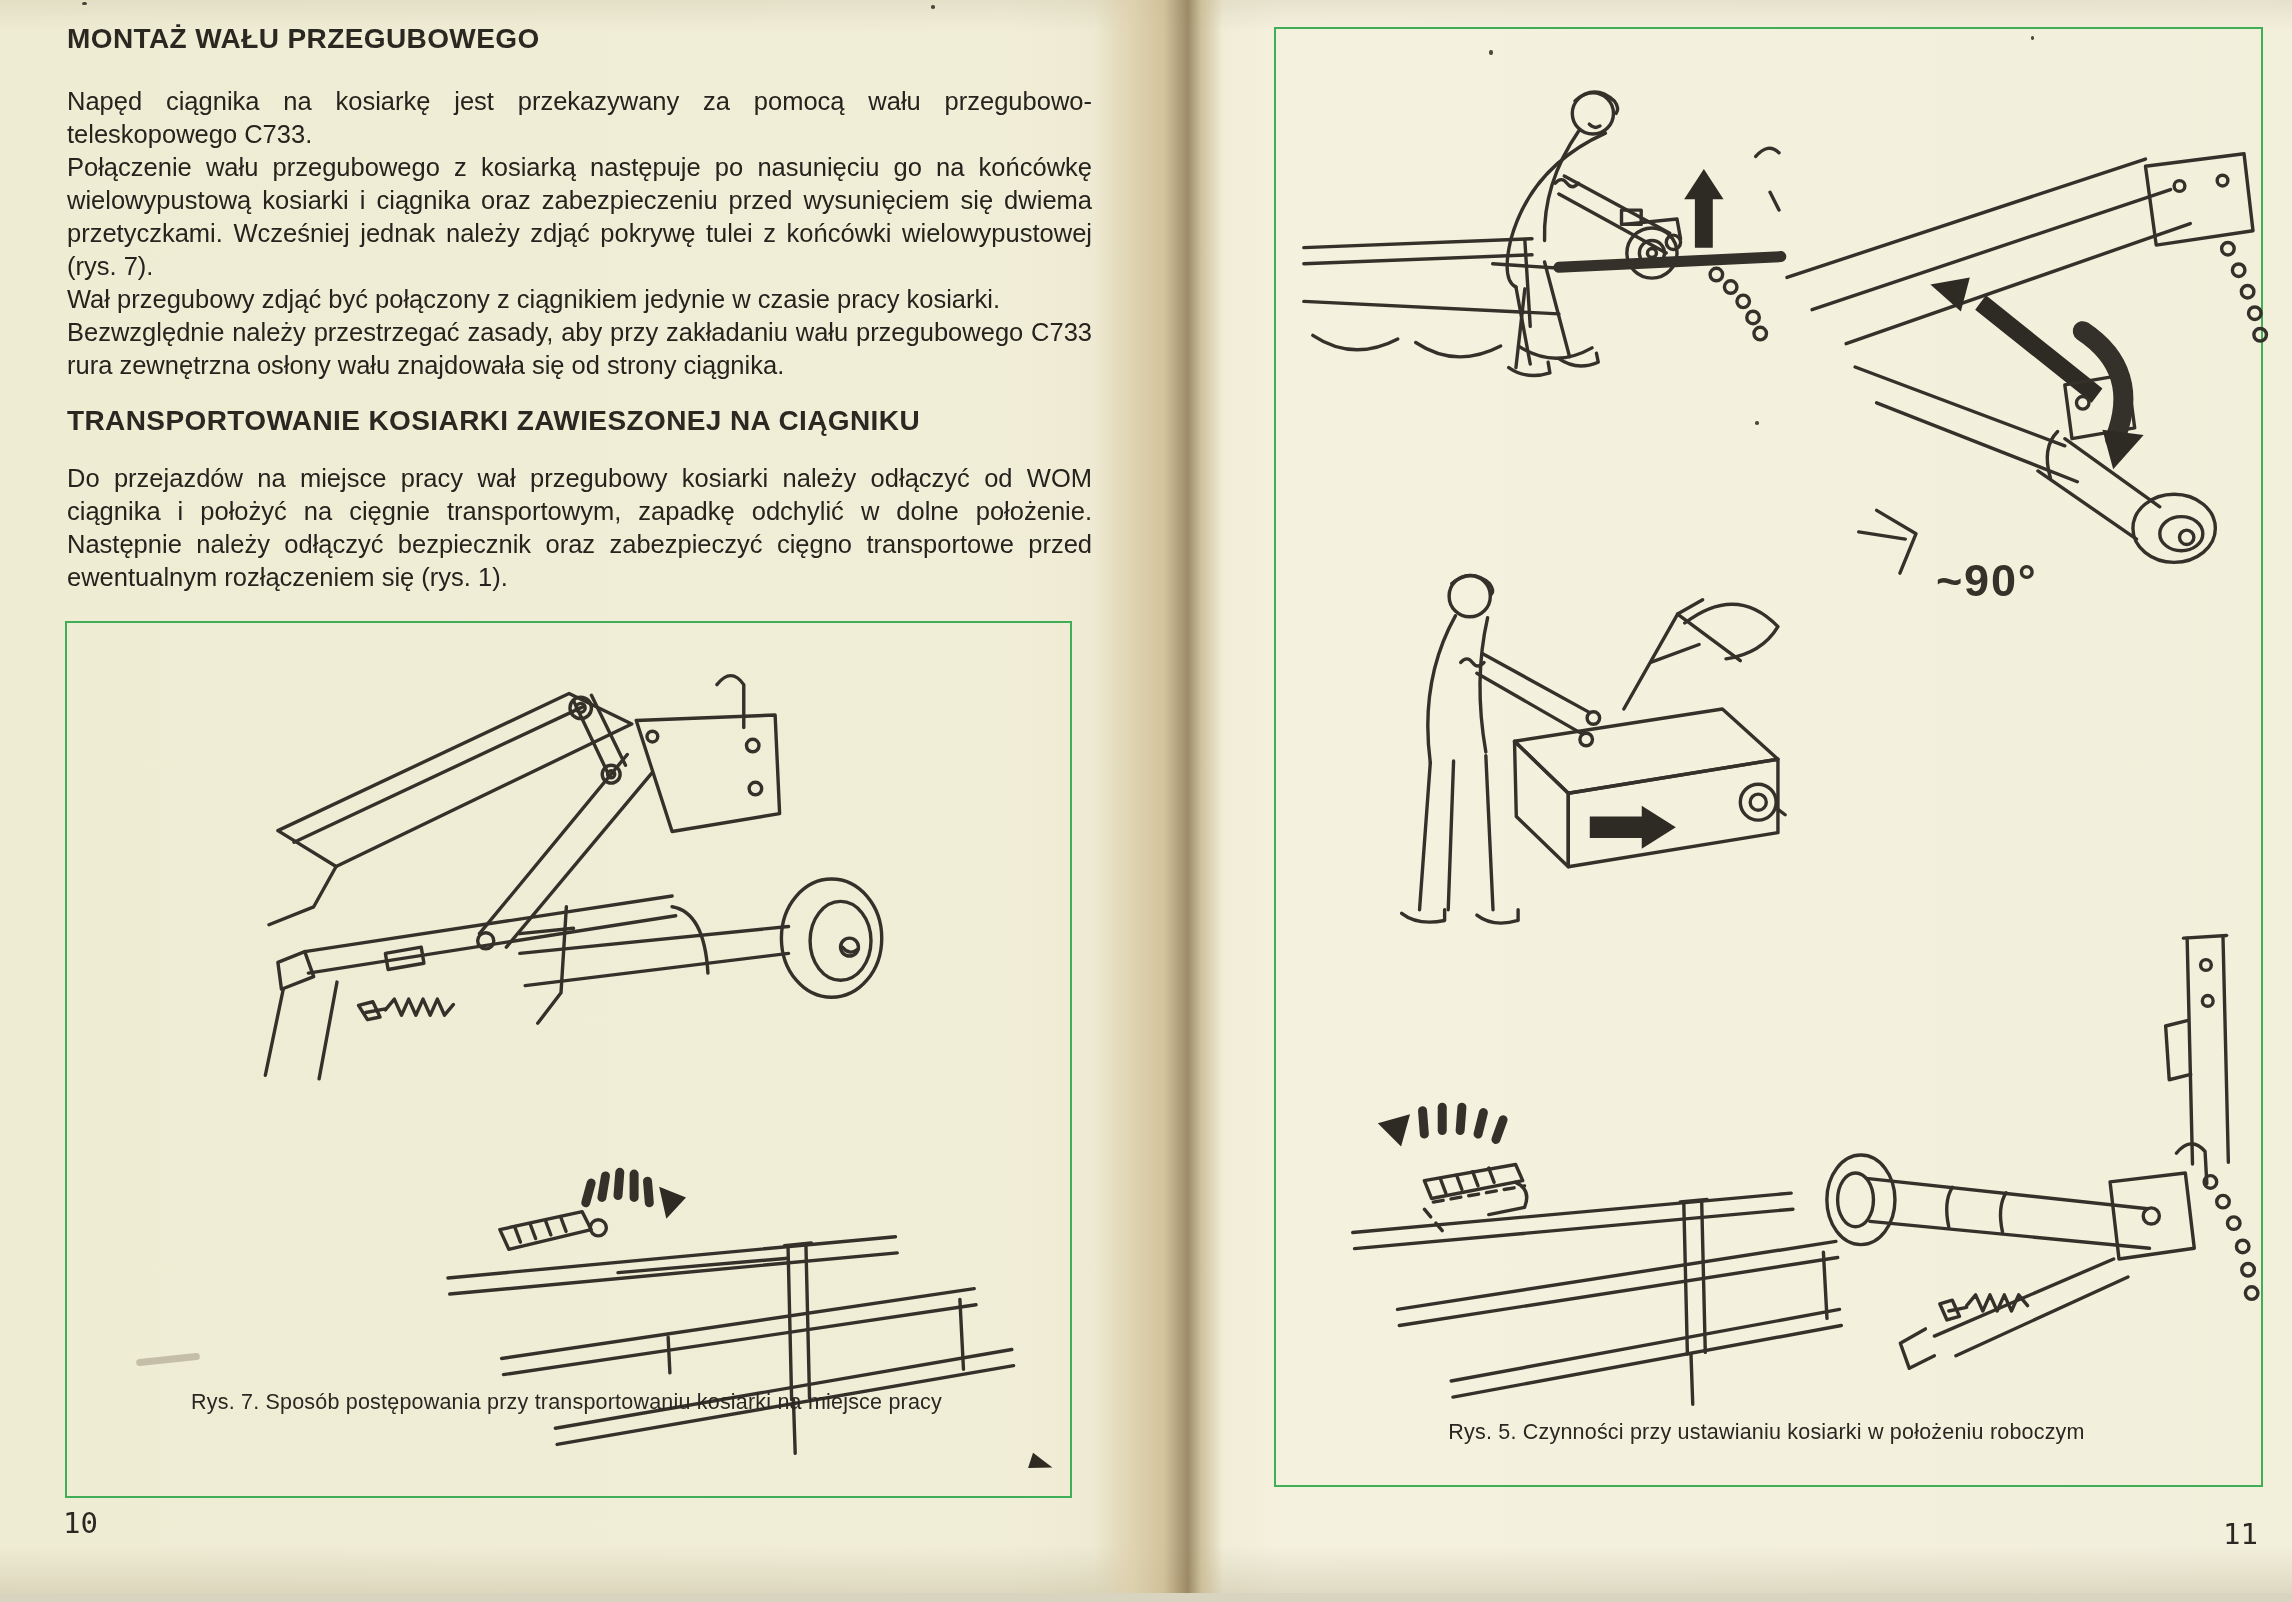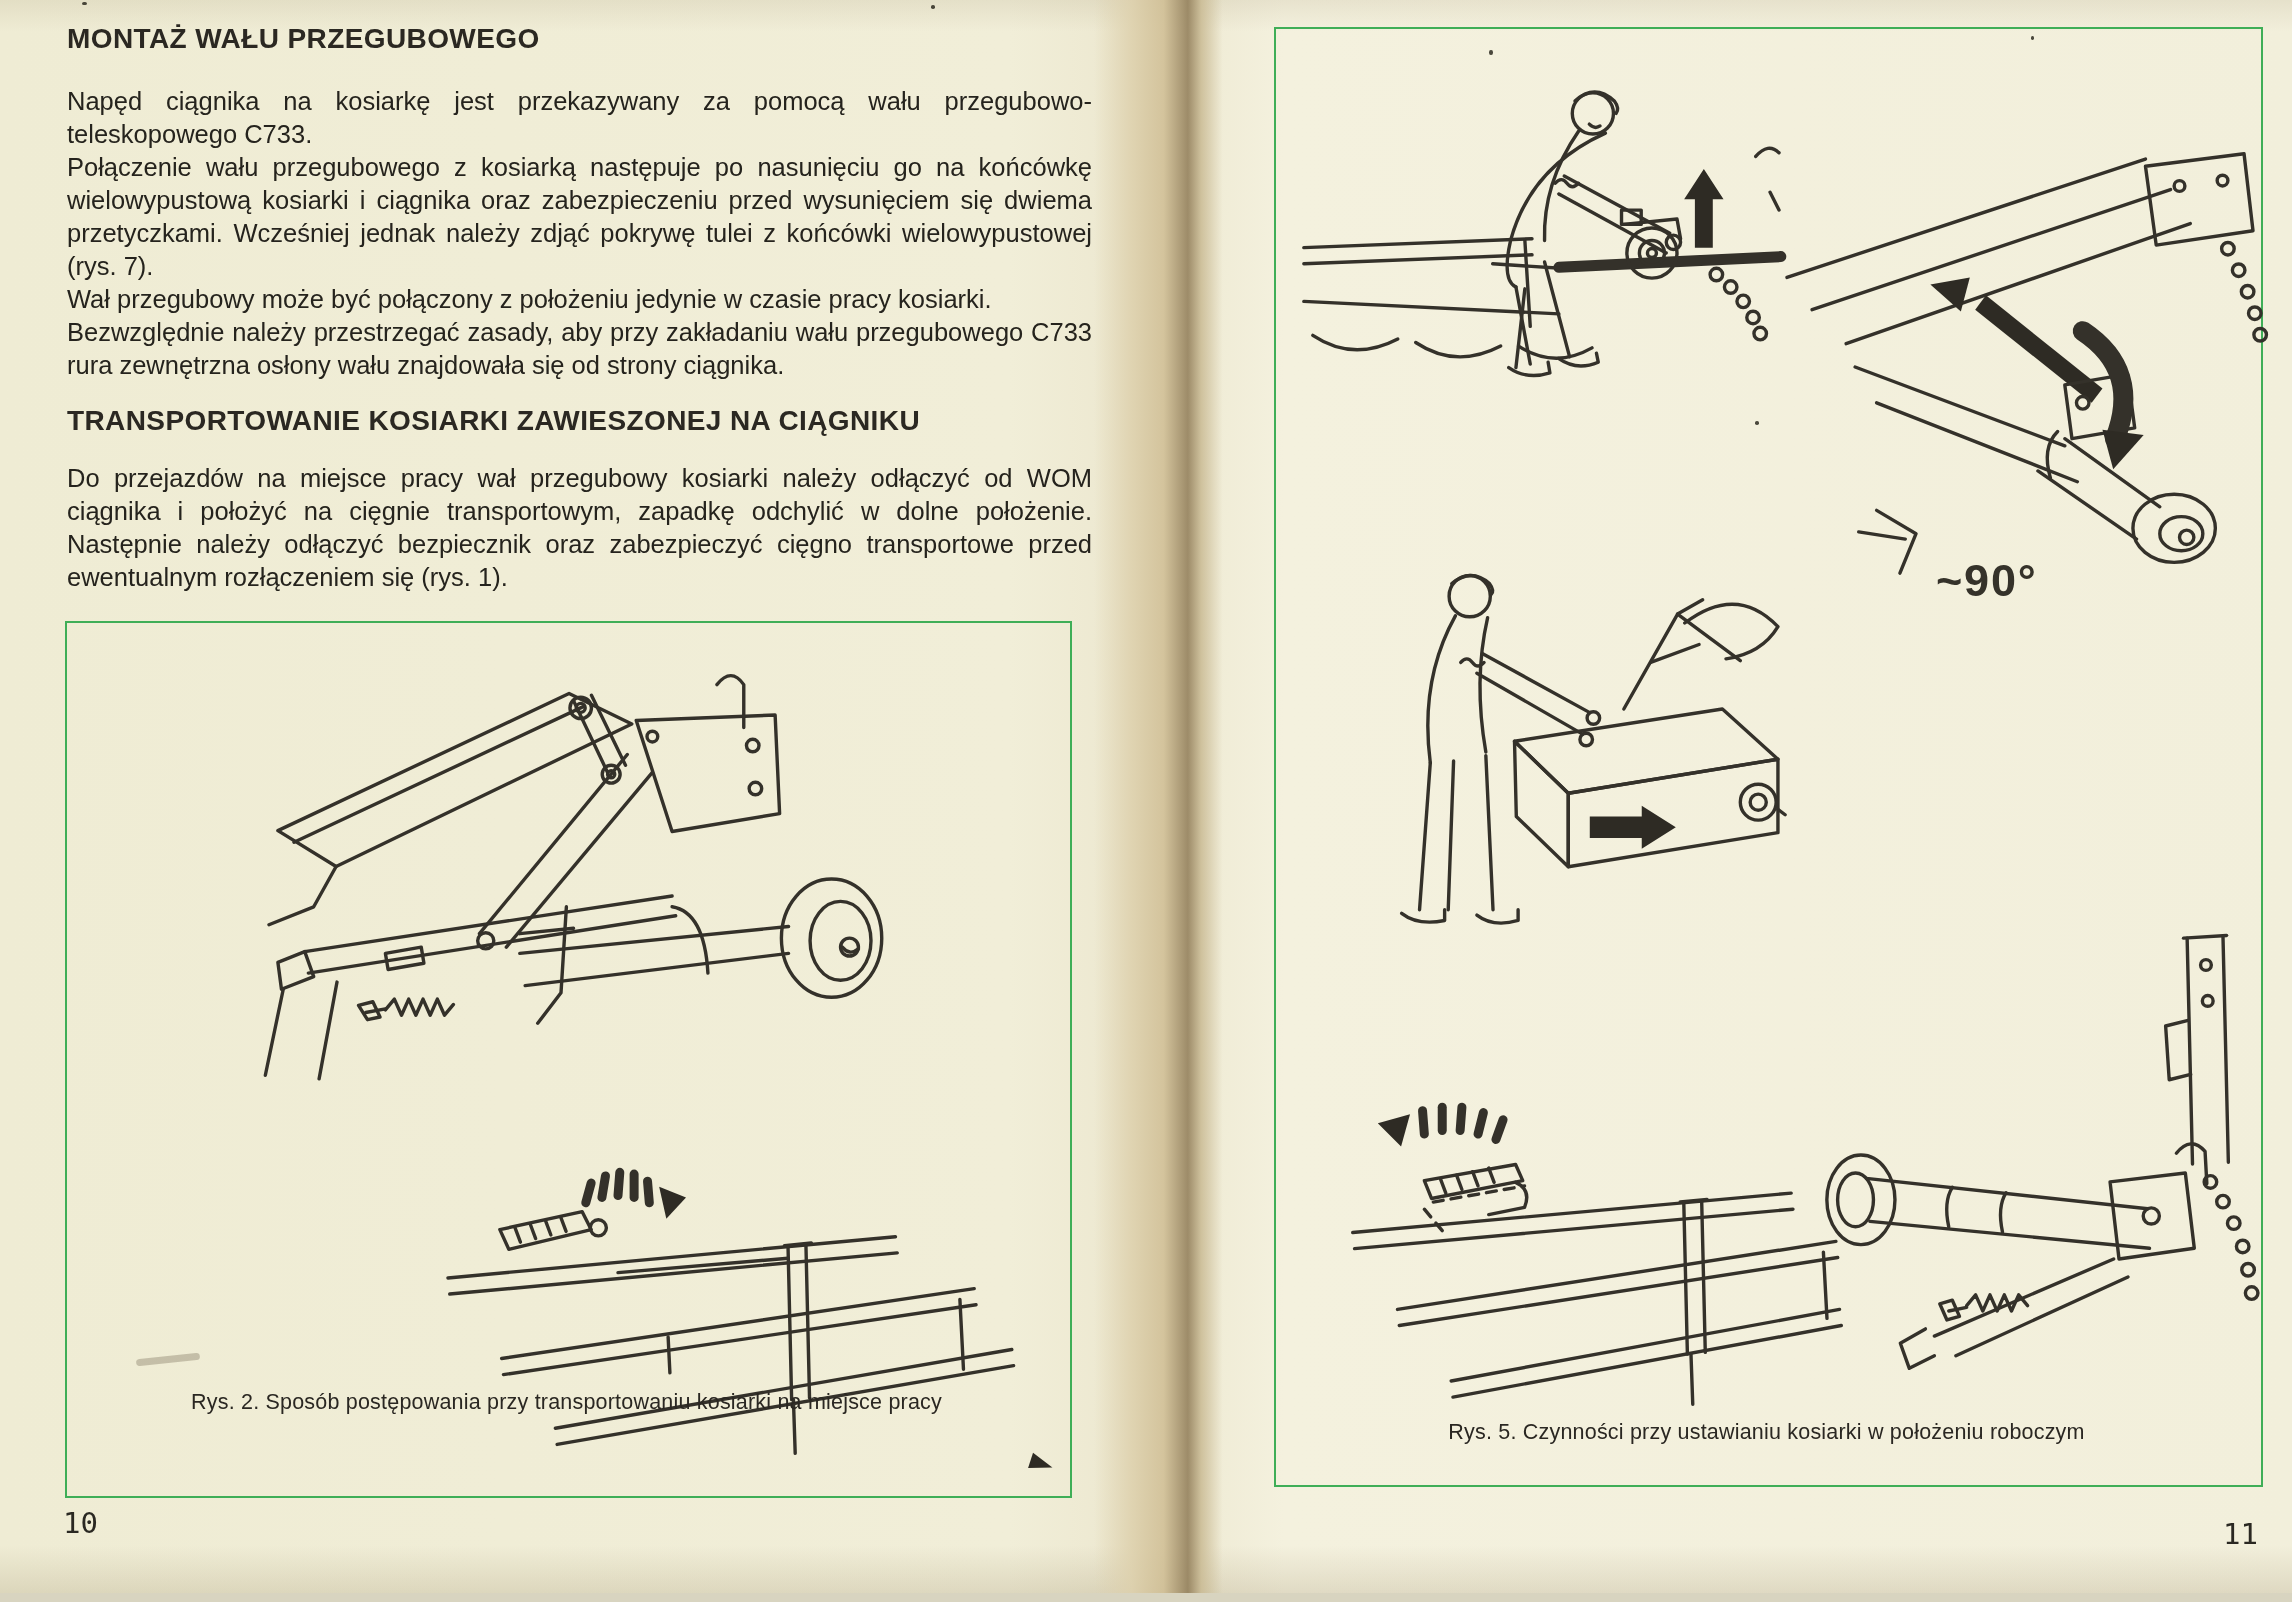--- a/index.html
+++ b/index.html
@@ -68,21 +68,21 @@
   <div class="speck" style="left:1755px;top:421px;width:3.6px;height:3.6px;"></div>
   <div class="smudge" style="left:136px;top:1356px;width:64px;height:7.2px;"></div>
 
   <div>
 
     <h1 style="left:67px; top:23px;">MONTAŻ WAŁU PRZEGUBOWEGO</h1>
 
     <div class="bodytext" style="left:67px; top:85px;">
       <p>Napęd ciągnika na kosiarkę jest przekazywany za pomocą wału przegubowo-teleskopowego C733.</p>
       <p>Połączenie wału przegubowego z kosiarką następuje po nasunięciu go na końcówkę wielowypustową kosiarki i ciągnika oraz zabezpieczeniu przed wysunięciem się dwiema przetyczkami. Wcześniej jednak należy zdjąć pokrywę tulei z końcówki wielowypustowej (rys. 7).</p>
-      <p>Wał przegubowy może być połączony z położeniu jedynie w czasie pracy kosiarki.</p>
+      <p>Wał przegubowy zdjąć być połączony z ciągnikiem jedynie w czasie pracy kosiarki.</p>
       <p>Bezwzględnie należy przestrzegać zasady, aby przy zakładaniu wału przegubowego C733 rura zewnętrzna osłony wału znajdowała się od strony ciągnika.</p>
     </div>
 
     <h1 style="left:67px; top:405px;">TRANSPORTOWANIE KOSIARKI ZAWIESZONEJ NA CIĄGNIKU</h1>
 
     <div class="bodytext" style="left:67px; top:462px;">
       <p>Do przejazdów na miejsce pracy wał przegubowy kosiarki należy odłączyć od WOM ciągnika i położyć na cięgnie transportowym, zapadkę odchylić w dolne położenie. Następnie należy odłączyć bezpiecznik oraz zabezpieczyć cięgno transportowe przed ewentualnym rozłączeniem się (rys. 1).</p>
     </div>
 
     <div class="figbox" style="left:65px; top:621px; width:1003px; height:873px;"></div>
@@ -171,21 +171,21 @@
             <path d="M122 280 L650 202"></path>
           <path d="M180 340 L690 252"></path>
             <path d="M182 358 L692 270"></path>
           <path d="M446 308 l2 60"></path>
             <path d="M632 196 l4 78"></path>
             <path d="M306 238 l2 40"></path>
         </g>
       </g>
     </svg>
 
-    <div class="caption" style="left:65px; top:1390px; width:1003px;">Rys. 2. Sposób postępowania przy transportowaniu kosiarki na miejsce pracy</div>
+    <div class="caption" style="left:65px; top:1390px; width:1003px;">Rys. 7. Sposób postępowania przy transportowaniu kosiarki na miejsce pracy</div>
 
     <div class="pointer-mark" style="left:1030px; top:1456px;"></div>
 
     <div class="pagenum" style="left:63px; top:1506px;">10</div>
   </div>
 
   <div>
 
     <div class="figbox" style="left:1274px; top:27px; width:985px; height:1456px;"></div>
 

